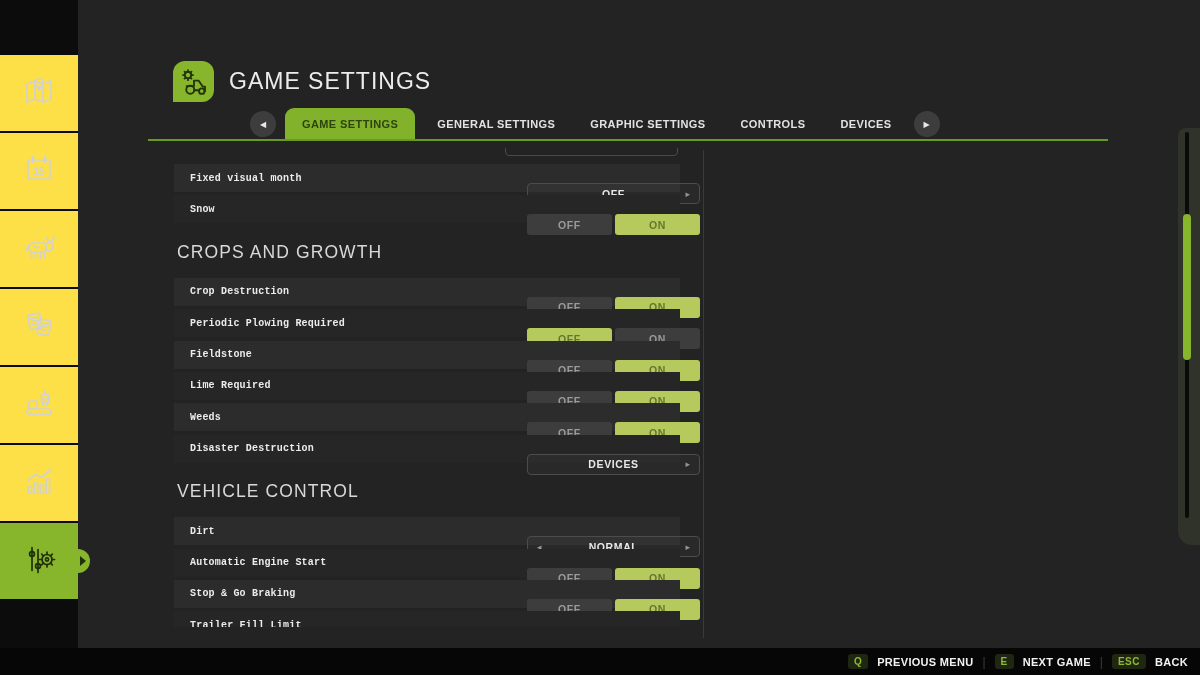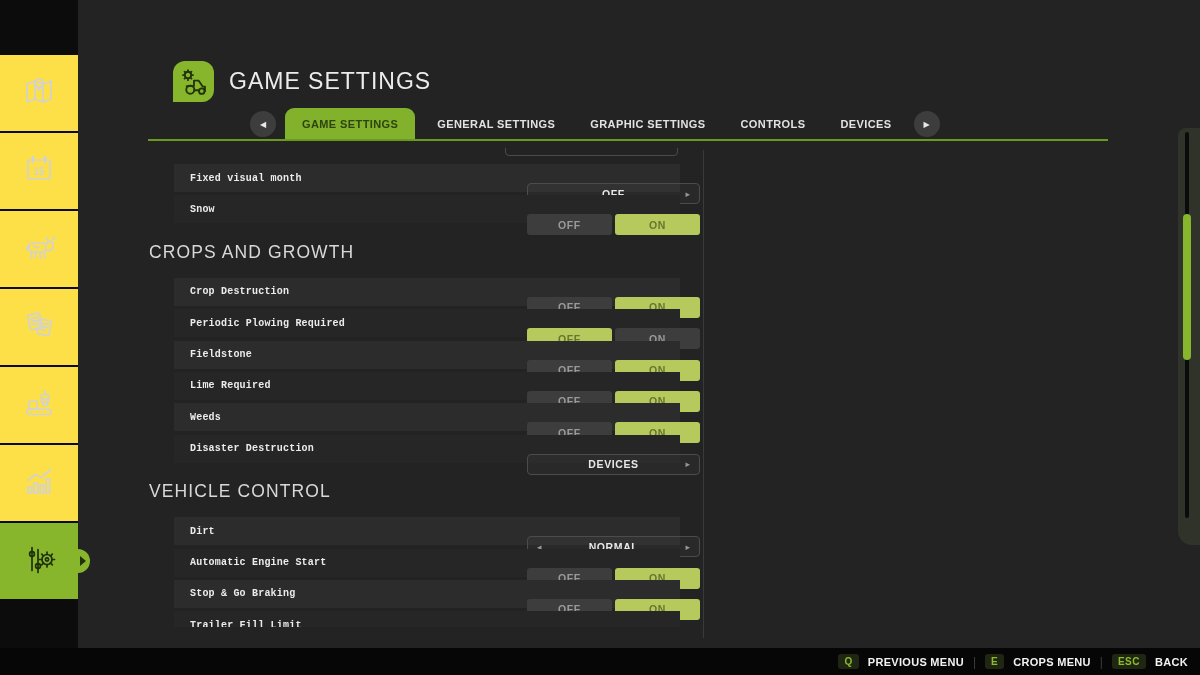--- a/index.html
+++ b/index.html
@@ -49,21 +49,21 @@
        display:flex;align-items:center;justify-content:center;
        font-size:10.5px;font-weight:bold;letter-spacing:.6px;}
   .seg.on{background:#b5c95c;color:#67762f;}
   .selector{box-sizing:border-box;width:173px;height:21px;border:1px solid #4c4c4c;border-radius:4px;
             background:rgba(255,255,255,.03);display:flex;align-items:center;justify-content:center;position:relative;}
   .selector .val{font-size:10.5px;font-weight:bold;color:#e8e8e8;letter-spacing:.6px;}
   .selector .arr{position:absolute;top:0;height:19px;display:flex;align-items:center;
                  color:#969696;font-size:9px;}
   .selector .arr.right{right:9px;}
   .selector .arr.left{left:9px;}
-  .section-header{height:51px;margin-left:71px;display:flex;align-items:center;
+  .section-header{height:51px;margin-left:99px;display:flex;align-items:center;
                   font-size:17.5px;color:#d8d8d8;letter-spacing:1.1px;font-weight:400;}
 
   
   #column-divider{position:absolute;left:703px;top:150px;width:1px;height:488px;background:#3a3a3a;}
   #scroll-housing{position:absolute;left:1178px;top:128px;width:22px;height:417px;
                   background:#2f332a;border-radius:8px 0 0 14px;}
   #scroll-slot{position:absolute;left:7px;top:4px;width:4px;height:386px;background:#0b0b0b;border-radius:2px;}
   #scroll-thumb{position:absolute;left:5px;top:86px;width:8px;height:146px;background:#87b62c;border-radius:4px;}
 
   
@@ -301,20 +301,20 @@
     <div id="scroll-slot"></div>
     <div id="scroll-thumb"></div>
   </div>
 
   <footer id="footer-bar">
     <div id="footer-shortcuts">
         <span class="key">Q</span>
         <span class="klabel">PREVIOUS MENU</span>
         <span class="sep">|</span>
         <span class="key">E</span>
-        <span class="klabel">CROPS MENU</span>
+        <span class="klabel">NEXT GAME</span>
         <span class="sep">|</span>
         <span class="key">ESC</span>
         <span class="klabel">BACK</span>
       </div>
   </footer>
 
 </div>
 
 </body></html>

